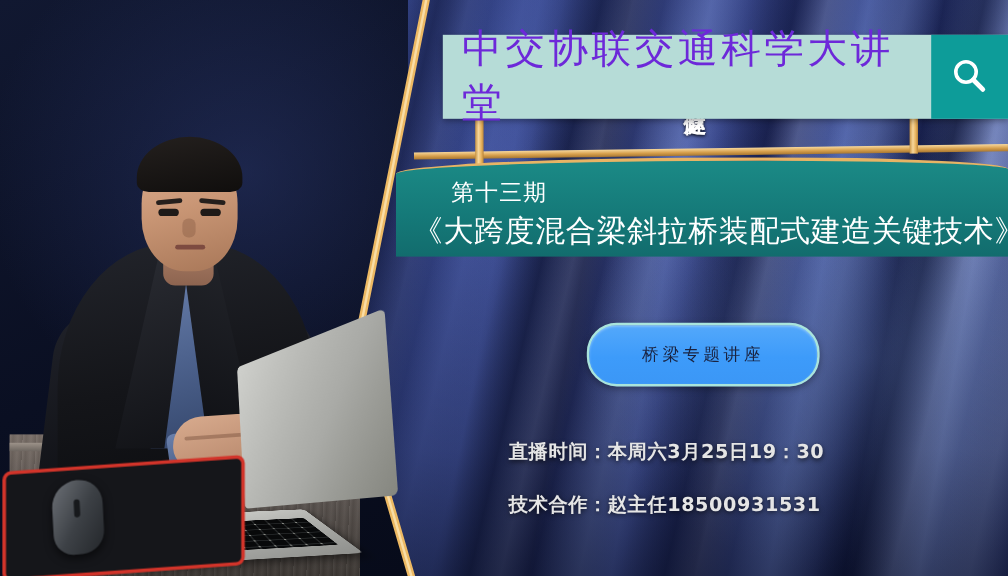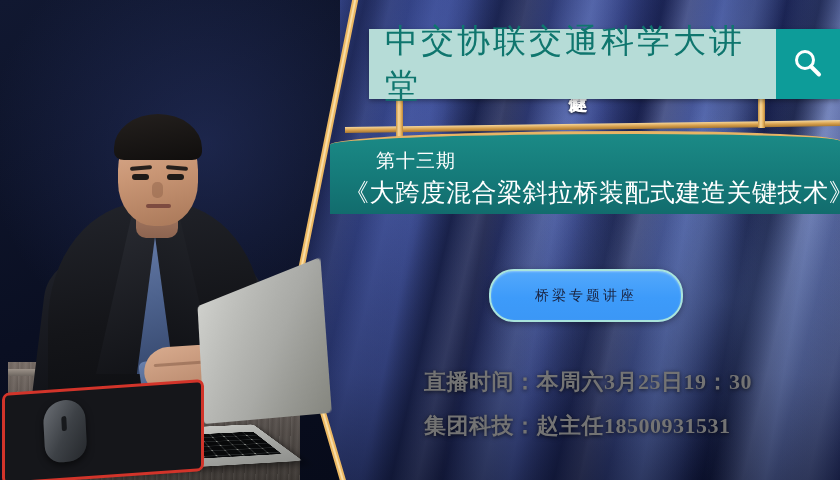--- a/index.html
+++ b/index.html
@@ -295,21 +295,21 @@
     left: 369px; top: 29px;
     width: 471px; height: 70px;
     background: #b6dcd7;
     display: flex;
     align-items: center;
     box-shadow: 0 2px 5px rgba(0,0,0,0.35);
   }
   .banner-text {
     flex: 1;
     font-size: 33px;
-    color: #0f766e;
+    color: #6d28d9;
     letter-spacing: 3px;
     padding-left: 16px;
     font-weight: 500;
   }
   .search-box {
     width: 64px; height: 70px;
     background: #0d9c99;
     display: flex; align-items: center; justify-content: center;
     flex: none;
   }
@@ -345,27 +345,26 @@
     display: flex; align-items: center; justify-content: center;
     box-shadow: 0 2px 6px rgba(0,0,0,0.35), inset 0 1px 2px rgba(255,255,255,0.35);
   }
   .pill-text {
     font-size: 14px; color: #1a2340; font-weight: 500; letter-spacing: 3px;
   }
 
   
   .info {
     position: absolute;
-    color: #737373;
-    font-size: 22px;
+    color: #e5e5e5;
+    font-size: 16px;
     font-weight: bold;
     letter-spacing: 0.5px;
     text-shadow: 0 1px 4px rgba(0,0,0,0.7);
     white-space: nowrap;
-    font-family: Liberation Serif, serif;
   }
   .info-1 { left: 424px; top: 367px; }
   .info-2 { left: 424px; top: 411px; }
 </style>
 </head>
 <body>
 
 <div class="poster">
 
   <div class="bg-right"></div>
@@ -433,15 +432,15 @@
   <div class="subtitle-block">
     <div class="sub-line1">第十三期</div>
     <div class="sub-line2">《大跨度混合梁斜拉桥装配式建造关键技术》</div>
   </div>
 
   <div class="pill">
     <span class="pill-text">桥梁专题讲座</span>
   </div>
 
   <div class="info info-1">直播时间：本周六3月25日19：30</div>
-  <div class="info info-2">集团科技：赵主任18500931531</div>
+  <div class="info info-2">技术合作：赵主任18500931531</div>
 
 </div>
 
 </body></html>

